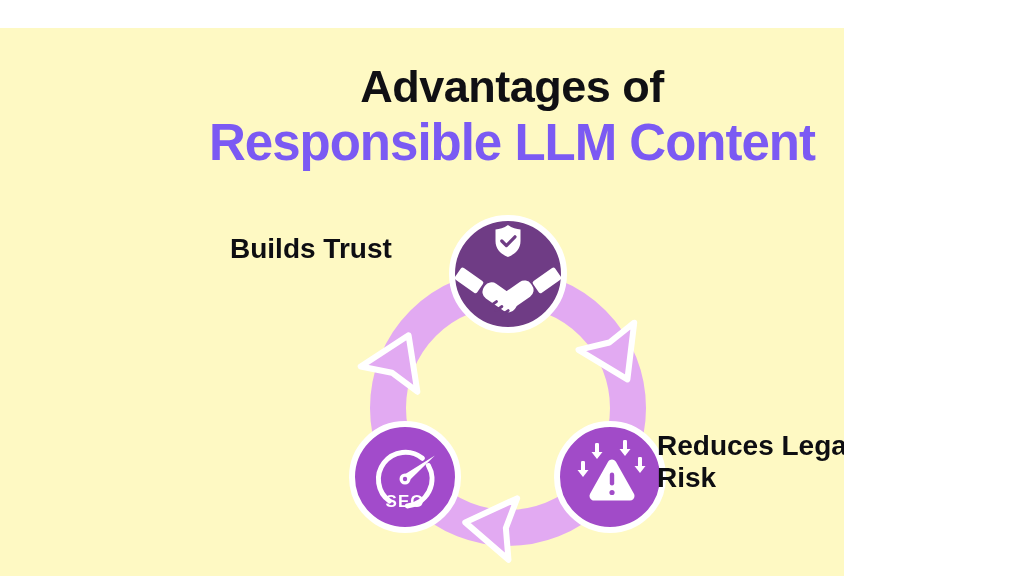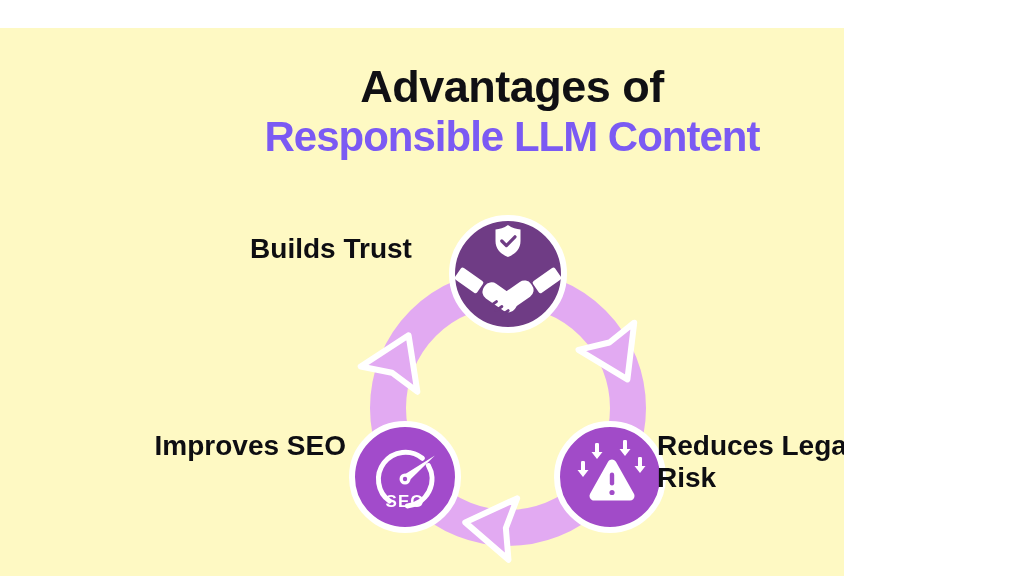--- a/index.html
+++ b/index.html
@@ -7,26 +7,26 @@
     position:relative;width:844px;height:576px;background:#fef9c3;
     overflow:hidden;font-family:"Liberation Sans",sans-serif;margin-top:28px;
   }
   #title-block{
     position:absolute;top:33px;left:0;width:1024px;text-align:center;line-height:1.16;
   }
   #title-line1{
     display:block;font-size:45px;font-weight:800;color:#101014;letter-spacing:-0.5px;
   }
   #title-line2{
-    display:block;font-size:42px;font-weight:800;color:#7b5af3;letter-spacing:-1px;
+    display:block;font-size:51px;font-weight:800;color:#7b5af3;letter-spacing:-1px;
   }
   .node-label{
     position:absolute;font-size:28px;font-weight:700;color:#0e0e12;line-height:1.15;
   }
-  #label-trust{left:230px;top:205px;width:202px;text-align:center;}
+  #label-trust{left:230px;top:205px;width:202px;text-align:left;}
   #label-seo{left:130px;top:402px;width:216px;text-align:right;}
   #label-legal{left:657px;top:402px;width:240px;text-align:left;}
   #diagram-svg{position:absolute;left:0;top:0;}
   .seo-text{
     font-family:"Liberation Sans",sans-serif;font-size:17px;font-weight:bold;
     fill:#ffffff;letter-spacing:1px;
   }
 </style>
 </head>
 <body>
@@ -108,16 +108,15 @@
           <g transform="translate(640,437)">
             <rect x="-2" y="-8" width="4" height="10" rx="1.2"></rect>
               <polygon points="-5.5,1 5.5,1 0,8"></polygon>
           </g>
         </g>
       </g>
     </g>
   </svg>
 
   <div id="label-trust" class="node-label">Builds Trust</div>
-  <div id="label-seo" class="node-label">Improves SEO</div>
   <div id="label-legal" class="node-label">Reduces Legal Risk</div>
 
 </div>
 
 </body></html>

